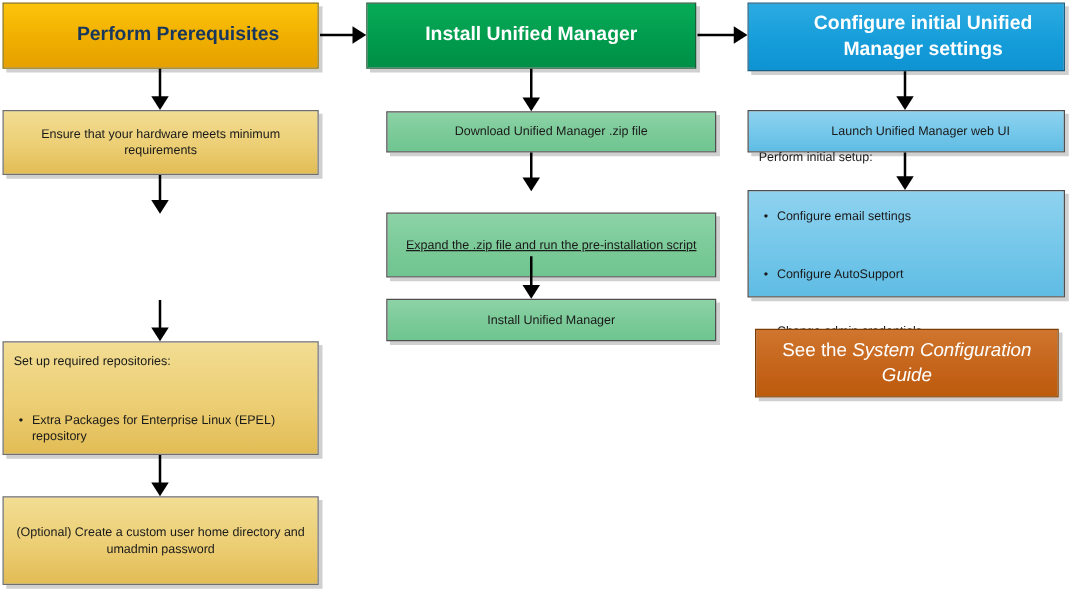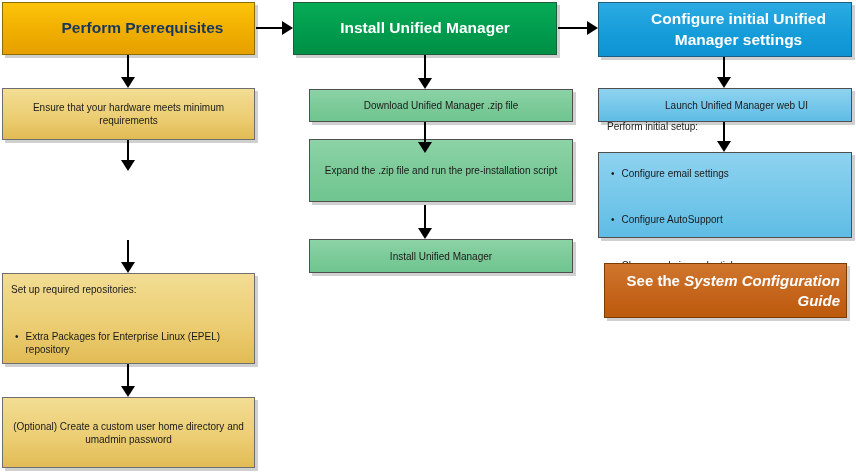--- a/index.html
+++ b/index.html
@@ -58,24 +58,23 @@
   }
   .step-blue{
     background:linear-gradient(180deg,#8fd2ef 0%,#74c7ea 55%,#5fbce4 100%);
     border:1px solid #4f4f4f;
     padding-left:33px;
   }
   .note-orange{
     background:linear-gradient(180deg,#d0762e 0%,#c4631a 60%,#bc5b0b 100%);
     border:1px solid #7a3c00;
     color:#ffffff;
-    font-weight:bold;
+    font-weight:normal;
     font-size:15px;
     padding:4px 6px;
-    text-align:right;
   }
   .note-orange .it{font-style:italic;}
   .listbox{
     flex-direction:column;
     align-items:stretch;
     justify-content:center;
     text-align:left;
     padding:6px 8px 4px 8px;
     gap:32px;
   }
@@ -126,21 +125,21 @@
 
   <div class="varrow" style="left:121px;top:55px;height:33px;"></div>
   <div class="varrow" style="left:121px;top:140px;height:31px;"></div>
   <div class="varrow" style="left:121px;top:240px;height:33px;"></div>
   <div class="varrow" style="left:121px;top:364px;height:33px;"></div>
 
   <div class="box hdr hdr-green" style="left:293px;top:2px;width:264px;height:53px;">Install Unified Manager</div>
 
   <div class="box step step-green" style="left:293px;top:89px;width:264px;height:33px;">Download Unified Manager .zip file</div>
 
-  <div class="box step step-green" style="left:293px;top:139px;width:264px;height:63px;">Expand the .zip file and run the pre-installation script</div>
+  <div class="box step step-green" style="left:293px;top:170px;width:264px;height:52px;text-decoration:underline;">Expand the .zip file and run the pre-installation script</div>
 
   <div class="box step step-green" style="left:293px;top:239px;width:264px;height:34px;">Install Unified Manager</div>
 
   <div class="varrow" style="left:418px;top:55px;height:34px;"></div>
   <div class="varrow" style="left:418px;top:122px;height:31px;"></div>
   <div class="varrow" style="left:418px;top:205px;height:34px;"></div>
 
   <div class="box hdr hdr-blue" style="left:598px;top:2px;width:254px;height:55px;">Configure initial Unified Manager settings</div>
 
   <div class="box step step-blue" style="left:598px;top:88px;width:254px;height:34px;">Launch Unified Manager web UI</div>

